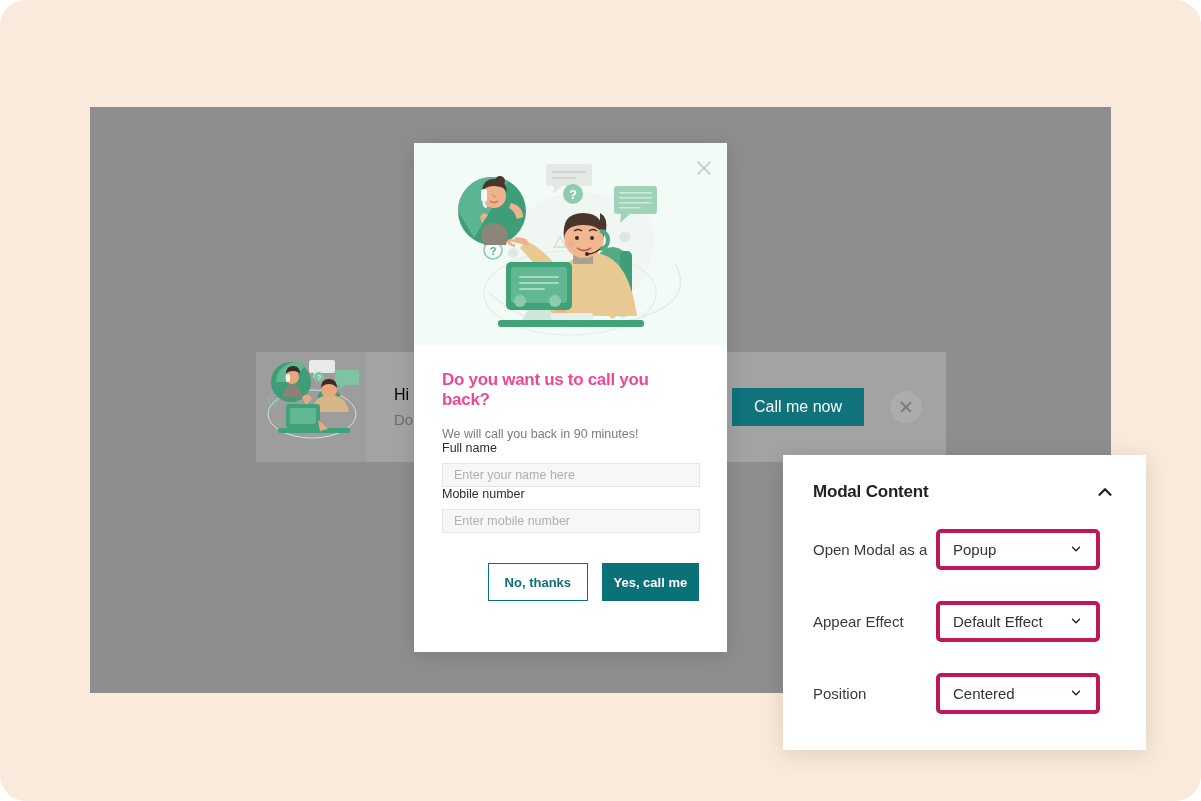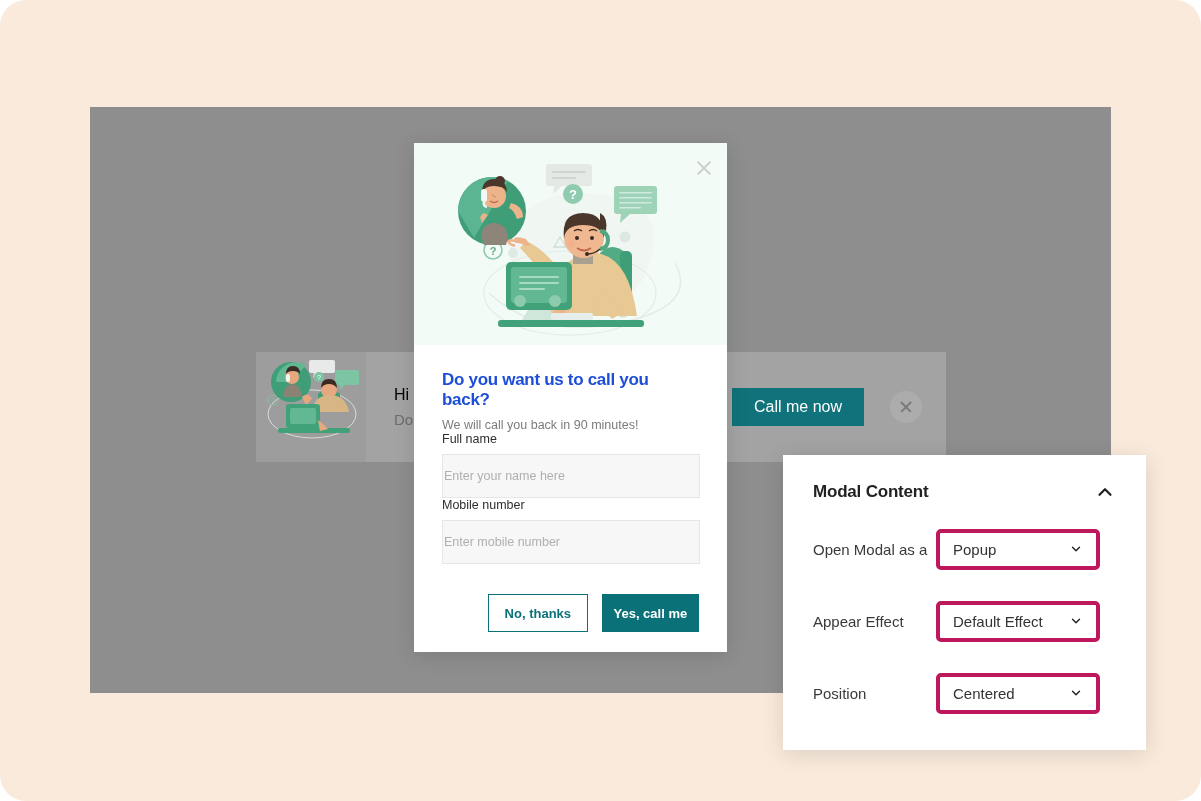--- a/index.html
+++ b/index.html
@@ -105,42 +105,42 @@
     content: ""; position: absolute;
     left: 2px; top: 10px; width: 18px; height: 1.8px;
     background: #c9cecb;
   }
   #modal-close::before { transform: rotate(45deg); }
   #modal-close::after  { transform: rotate(-45deg); }
 
   #modal-body { padding: 25px 28px 0 28px; }
   #modal-title {
     font-size: 17px; font-weight: bold;
-    color: #1d4ed8;
+    color: #ec4899;
     letter-spacing: -0.3px;
   }
   #modal-sub {
     font-size: 12.5px;
     color: #7c7c7c;
-    margin-top: 8px;
+    margin-top: 17px;
   }
   .field-label {
     font-size: 12.5px;
     color: #2e2e2e;
     margin-bottom: 8px;
   }
   .field-input {
     display: block;
-    width: 258px; height: 44px;
+    width: 258px; height: 24px;
     background: #f7f7f7;
     border: 1px solid #e6e6e6;
     font-family: "Liberation Sans", sans-serif;
     font-size: 12.5px;
     color: #8b5cf6;
-    padding: 0 1px;
+    padding: 0 11px;
     outline: none;
   }
   .field-input::placeholder { color: #b0b0b0; }
 
   #modal-actions {
     display: flex;
     gap: 14px;
     margin-top: 30px;
     padding-left: 46px;
   }

